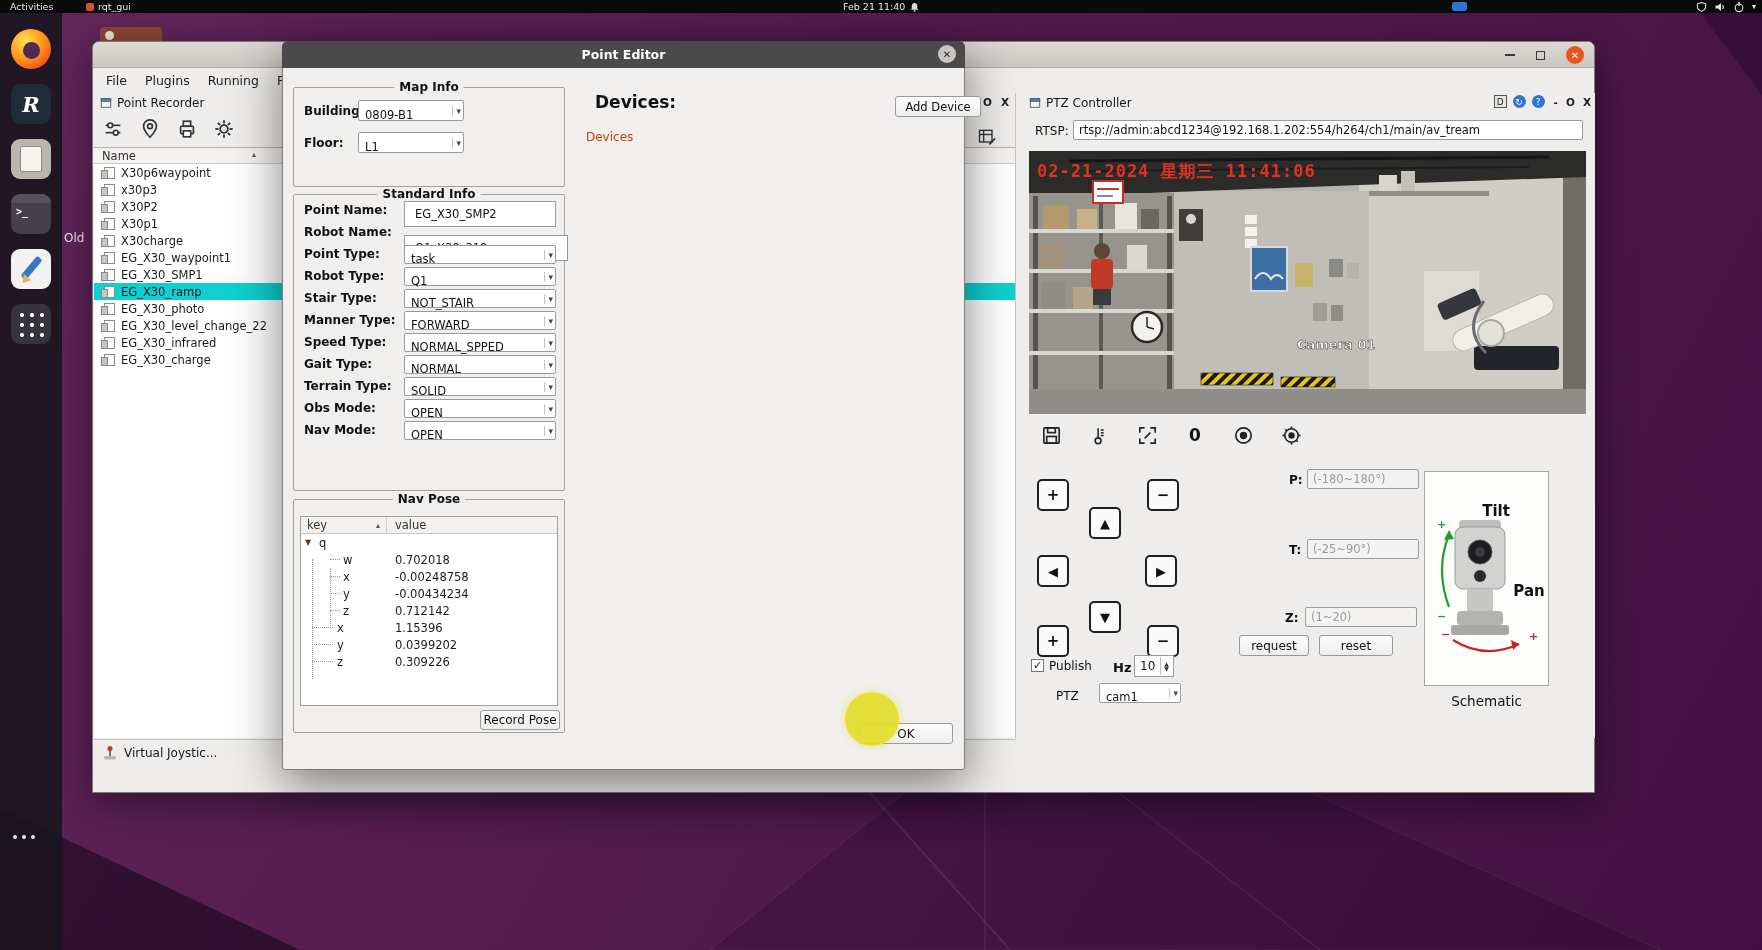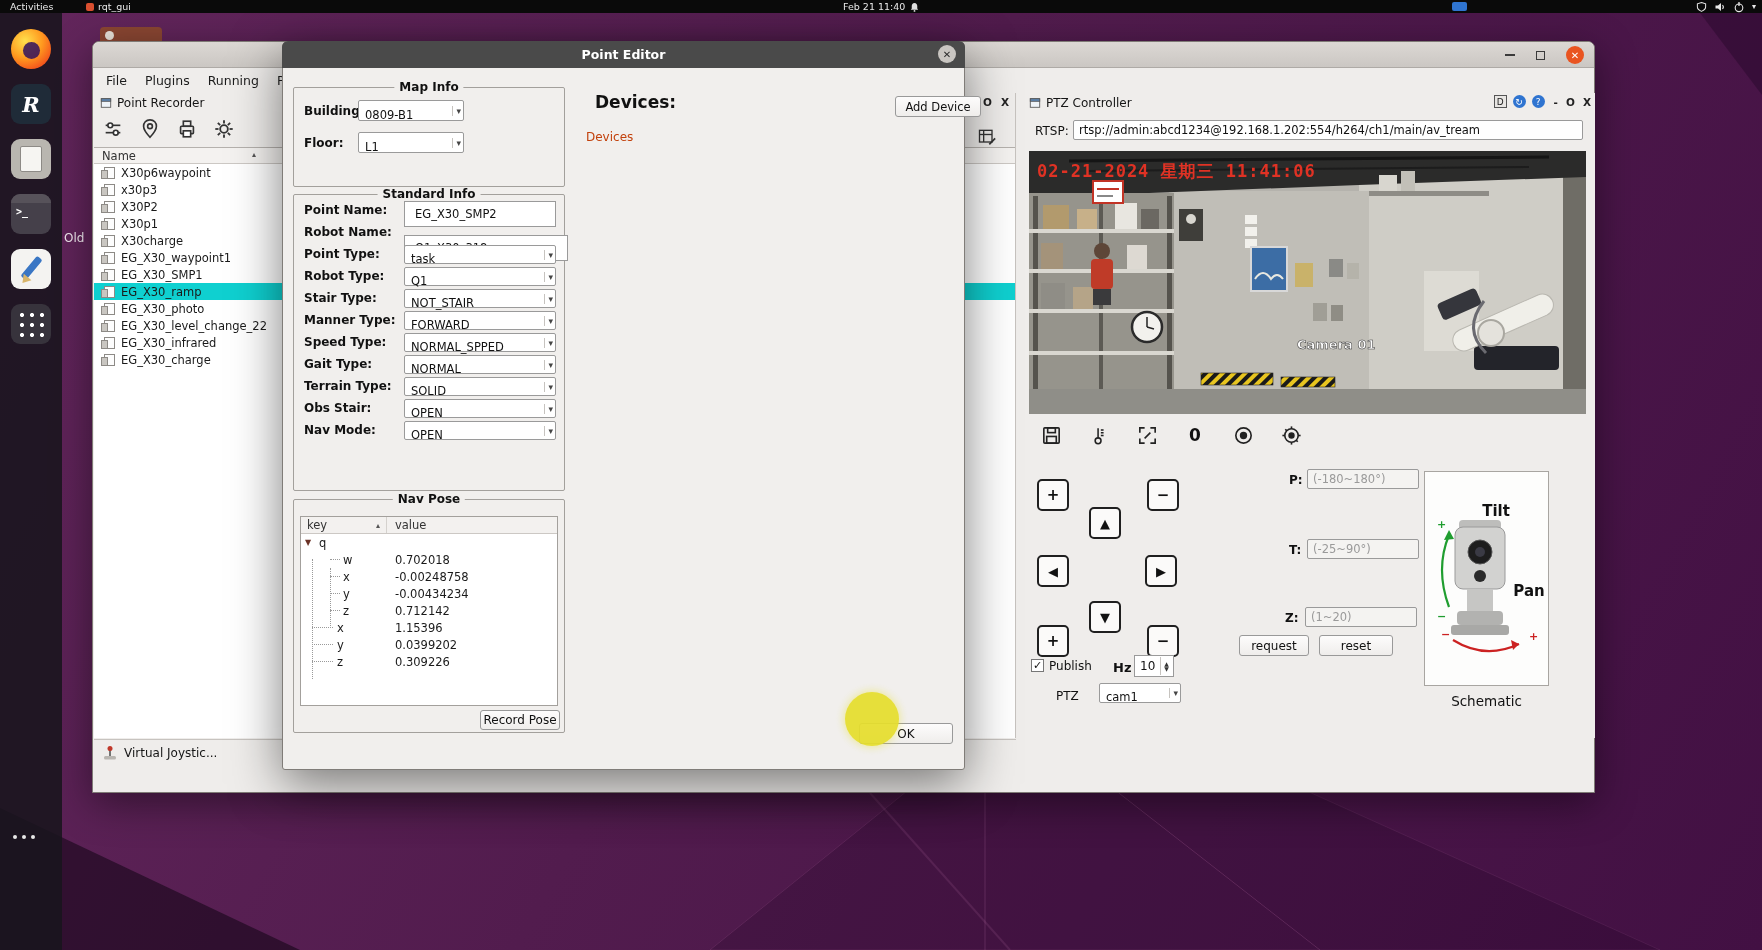--- a/index.html
+++ b/index.html
@@ -618,21 +618,21 @@
           <span>NORMAL</span>
           <span class="carrow">▾</span>
         </div>
 
       <div class="glabel" style="left:10px;top:184px;">Terrain Type:</div>
       <div class="cb" style="left:110px;top:182px;width:152px;height:19px;">
           <span>SOLID</span>
           <span class="carrow">▾</span>
         </div>
 
-      <div class="glabel" style="left:10px;top:206px;">Obs Stair:</div>
+      <div class="glabel" style="left:10px;top:206px;">Obs Mode:</div>
       <div class="cb" style="left:110px;top:204px;width:152px;height:19px;">
           <span>OPEN</span>
           <span class="carrow">▾</span>
         </div>
 
       <div class="glabel" style="left:10px;top:228px;">Nav Mode:</div>
       <div class="cb" style="left:110px;top:226px;width:152px;height:19px;">
           <span>OPEN</span>
           <span class="carrow">▾</span>
         </div>

